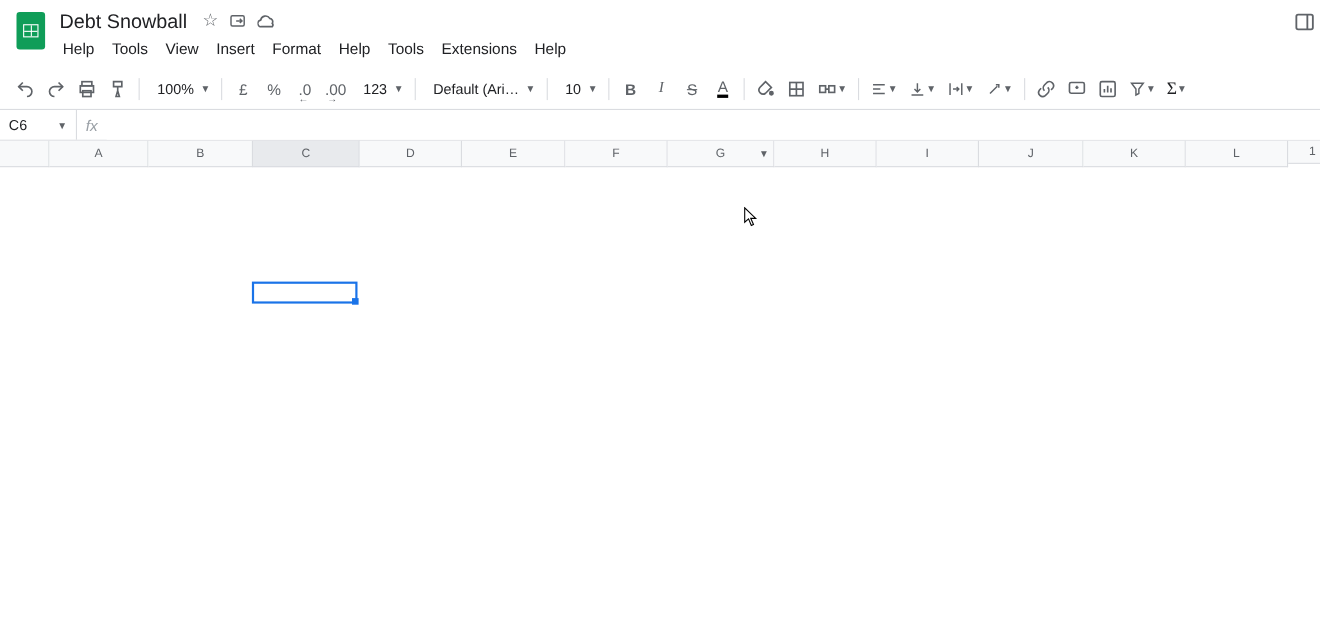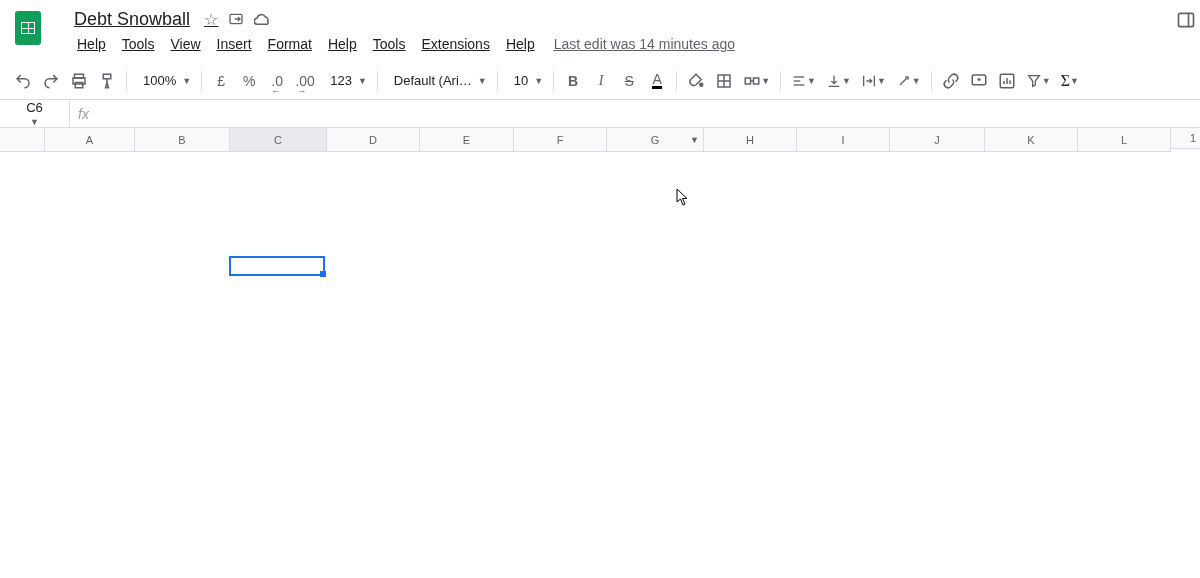--- a/index.html
+++ b/index.html
@@ -3,39 +3,39 @@
 <meta charset="utf-8">
 <style>
 * { box-sizing: border-box; margin: 0; padding: 0; }
 body { font-family: Arial, sans-serif; font-size: 13px; color: #202124; background: #fff; overflow: hidden; width: 1200px; height: 578px; }
 .header { display: flex; align-items: flex-start; padding: 8px 8px 0 8px; }
 .logo { width: 40px; height: 40px; display: flex; align-items: center; justify-content: center; }
 .logo-box { width: 26px; height: 34px; background: #0f9d58; border-radius: 3px; display: flex; align-items: center; justify-content: center; }
 .logo-grid { width: 14px; height: 12px; border: 1.5px solid #fff; position: relative; }
 .logo-grid::before { content: ''; position: absolute; left: 0; right: 0; top: 50%; border-top: 1.5px solid #fff; }
 .logo-grid::after { content: ''; position: absolute; top: 0; bottom: 0; left: 50%; border-left: 1.5px solid #fff; }
-.title-area { margin-left: 22px; flex: 1; text-decoration: underline; }
+.title-area { margin-left: 2px; flex: 1; }
 .title-row { display: flex; align-items: center; gap: 10px; height: 22px; }
 .doc-title { font-size: 18px; color: #202124; padding: 2px 4px; }
 .title-icon { color: #5f6368; font-size: 16px; cursor: pointer; }
 .menu-row { display: flex; align-items: center; gap: 2px; height: 24px; margin-top: 2px; }
 .menu-item { padding: 4px 7px; font-size: 14px; color: #202124; cursor: pointer; border-radius: 3px; }
 .last-edit { color: #5f6368; font-size: 14px; text-decoration: underline; margin-left: 10px; cursor: pointer; }
 .right-icon { position: absolute; right: 4px; top: 10px; color: #5f6368; }
 .toolbar { display: flex; align-items: center; padding: 4px 10px; border-bottom: 1px solid #dadce0; height: 38px; gap: 2px; margin-top: 6px; }
 .tb-btn { min-width: 26px; height: 26px; display: flex; align-items: center; justify-content: center; color: #5f6368; cursor: pointer; border-radius: 3px; font-size: 14px; padding: 0 3px; }
 .tb-sep { width: 1px; height: 20px; background: #dadce0; margin: 0 4px; }
 .tb-text { font-size: 13px; color: #202124; padding: 0 6px; }
 .tb-dropdown { display: flex; align-items: center; gap: 0; padding: 0 4px; cursor: pointer; }
 .font-box { min-width: 70px; border: none; }
 .fontsize-box { min-width: 30px; text-align: center; justify-content: flex-end; }
 .caret { font-size: 9px; color: #5f6368; }
 .text-color { border-bottom: 3px solid #000; padding-bottom: 1px; line-height: 12px; }
 .namebox-row { display: flex; align-items: center; height: 28px; border-bottom: 1px solid #dadce0; }
-.namebox { width: 70px; padding: 0 8px; font-size: 13px; color: #202124; display: flex; align-items: center; justify-content: space-between; border-right: 1px solid #dadce0; height: 100%; flex-direction: column; }
+.namebox { width: 70px; padding: 0 8px; font-size: 13px; color: #202124; display: flex; align-items: center; justify-content: space-between; border-right: 1px solid #dadce0; height: 100%; }
 .fx-label { font-style: italic; color: #9aa0a6; padding: 0 8px; font-size: 14px; }
 .fx-input { flex: 1; border: none; outline: none; height: 100%; padding: 0 4px; font-size: 13px; }
 .sheet { display: flex; position: relative; }
 .corner { width: 45px; height: 24px; background: #f8f9fa; border-right: 1px solid #dadce0; border-bottom: 1px solid #dadce0; }
 .col-h { background: #f8f9fa; border-right: 1px solid #dadce0; border-bottom: 1px solid #dadce0; display: flex; align-items: center; justify-content: center; font-size: 11px; color: #5f6368; position: relative; }
 .col-h.active { background: #e8eaed; }
 .col-h .col-arrow { position: absolute; right: 4px; font-size: 9px; color: #5f6368; }
 .row { display: flex; height: 21px; }
 .row-h { width: 45px; background: #f8f9fa; border-right: 1px solid #dadce0; border-bottom: 1px solid #dadce0; display: flex; align-items: center; justify-content: center; font-size: 11px; color: #5f6368; flex-shrink: 0; }
 .selected-cell { position: absolute; border: 2px solid #1a73e8; pointer-events: none; z-index: 5; }
@@ -71,21 +71,20 @@
     <div class="menu-row">
       <span class="menu-item">Help</span>
       <span class="menu-item">Tools</span>
       <span class="menu-item">View</span>
       <span class="menu-item">Insert</span>
       <span class="menu-item">Format</span>
       <span class="menu-item">Help</span>
       <span class="menu-item">Tools</span>
       <span class="menu-item">Extensions</span>
       <span class="menu-item">Help</span>
-      <span class="last-edit">Last edit was 14 minutes ago</span>
     </div>
   </div>
   <div class="right-icon">
     <svg width="20" height="20" viewBox="0 0 24 24" fill="none" stroke="#5f6368" stroke-width="2">
         <rect x="3" y="4" width="18" height="16" rx="2"></rect>
         <line x1="15" y1="4" x2="15" y2="20"></line>
       </svg>
   </div>
 </div>
 

